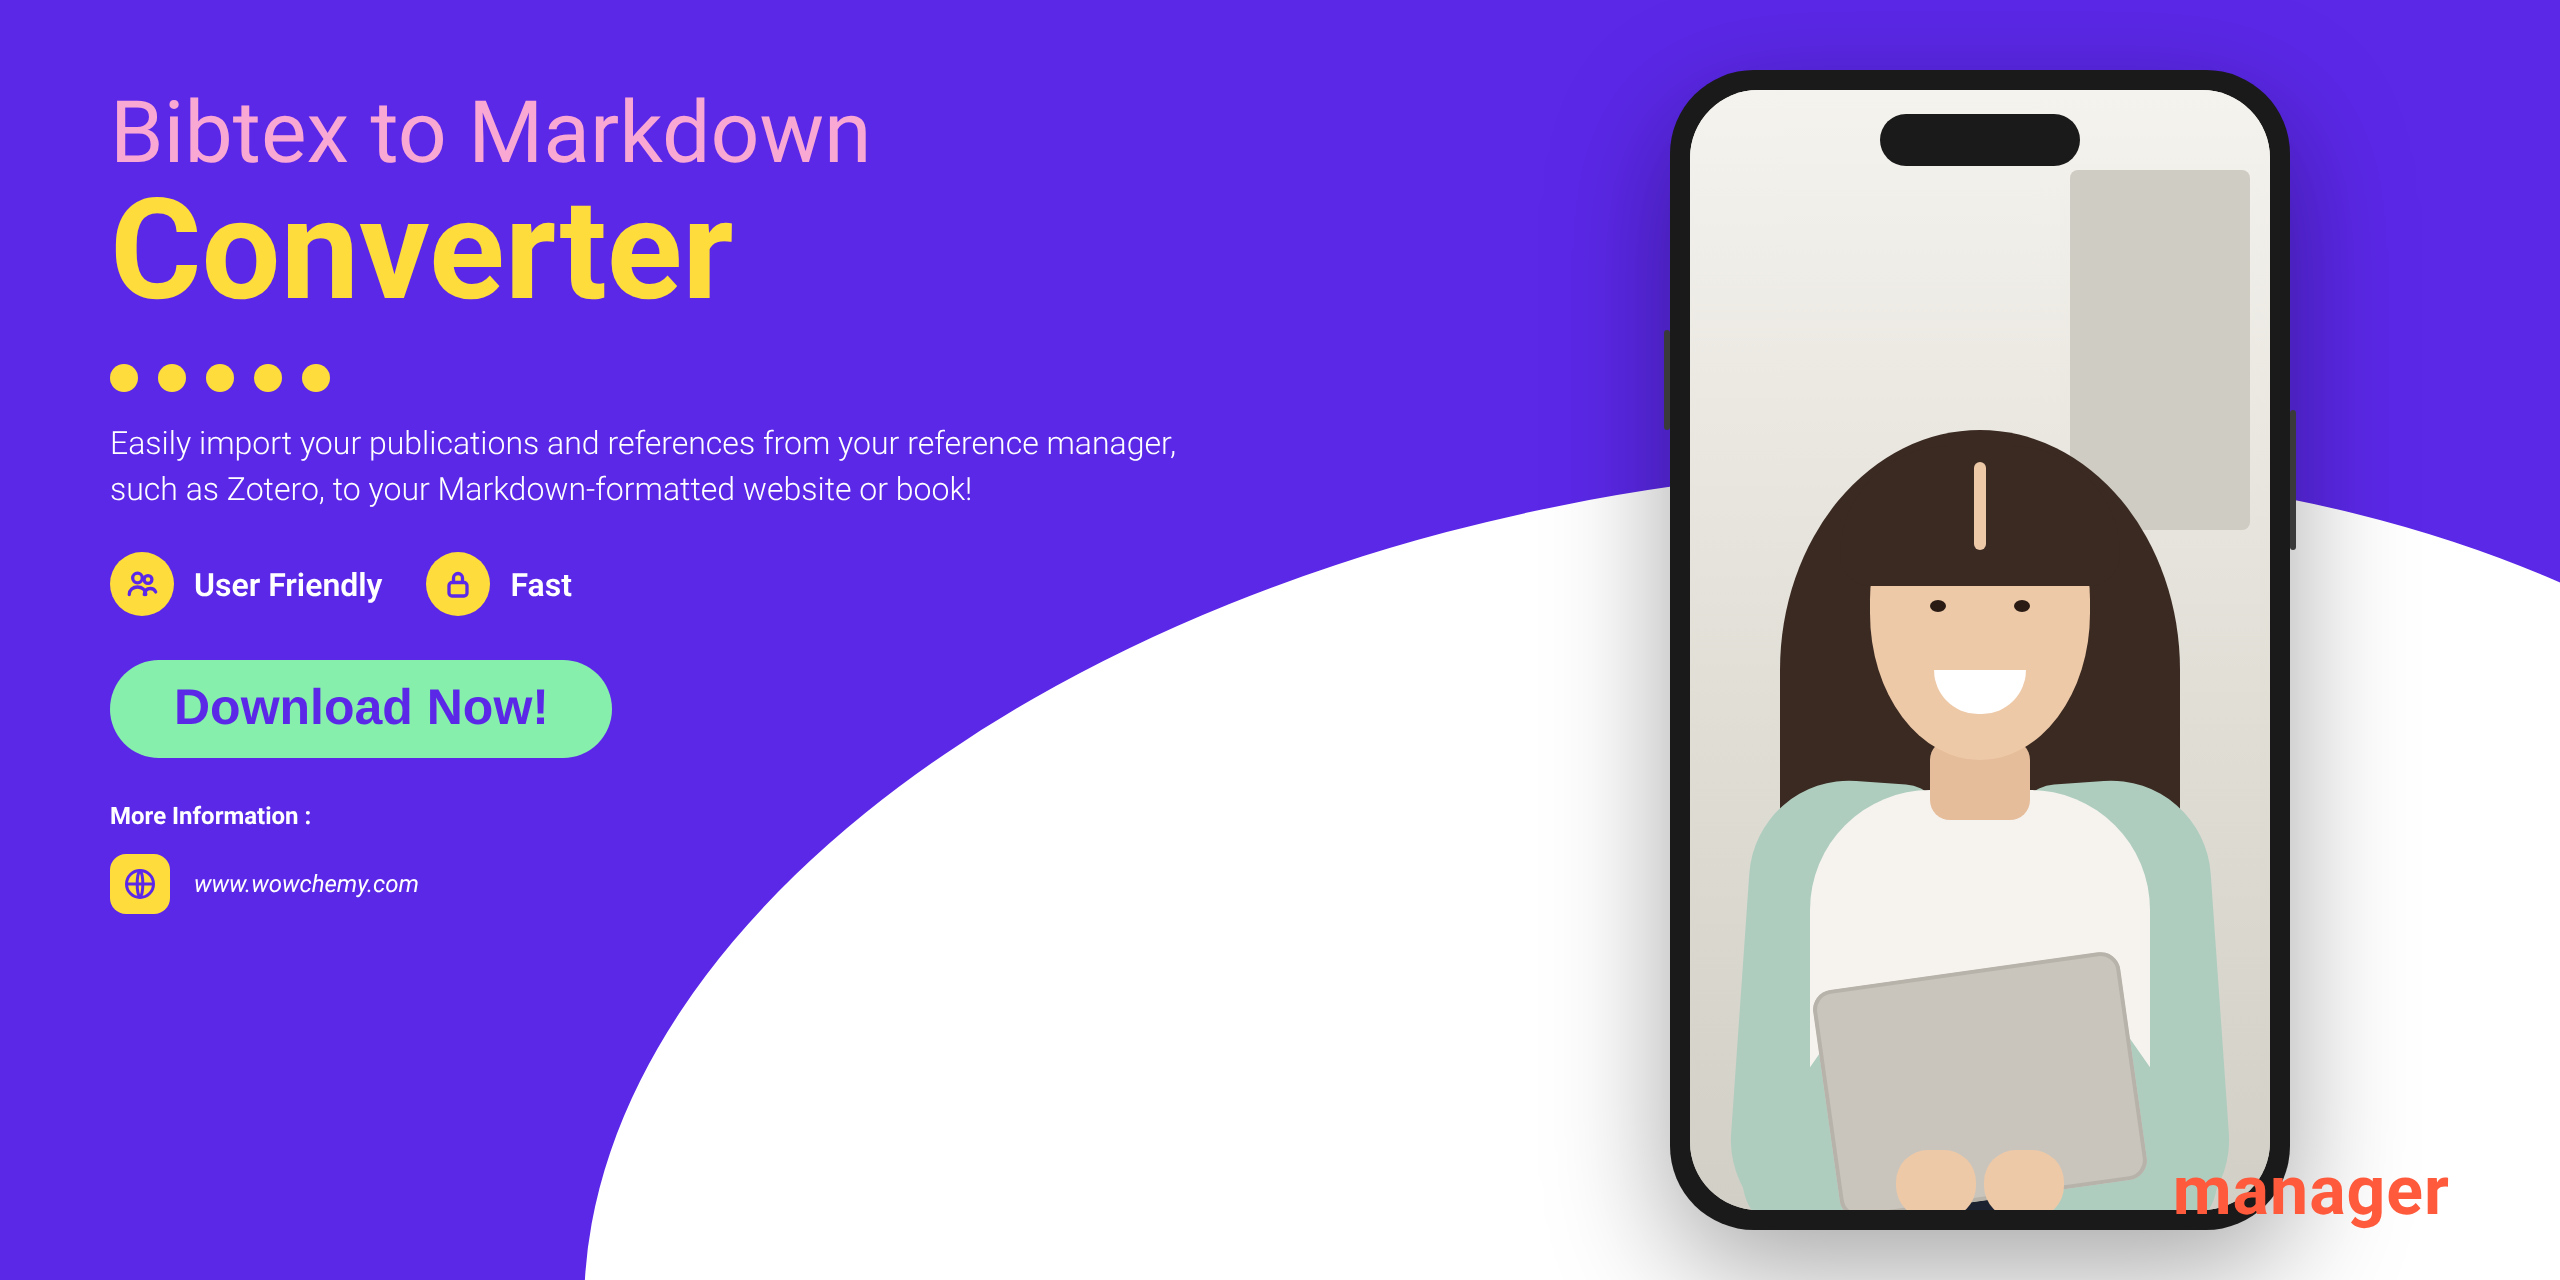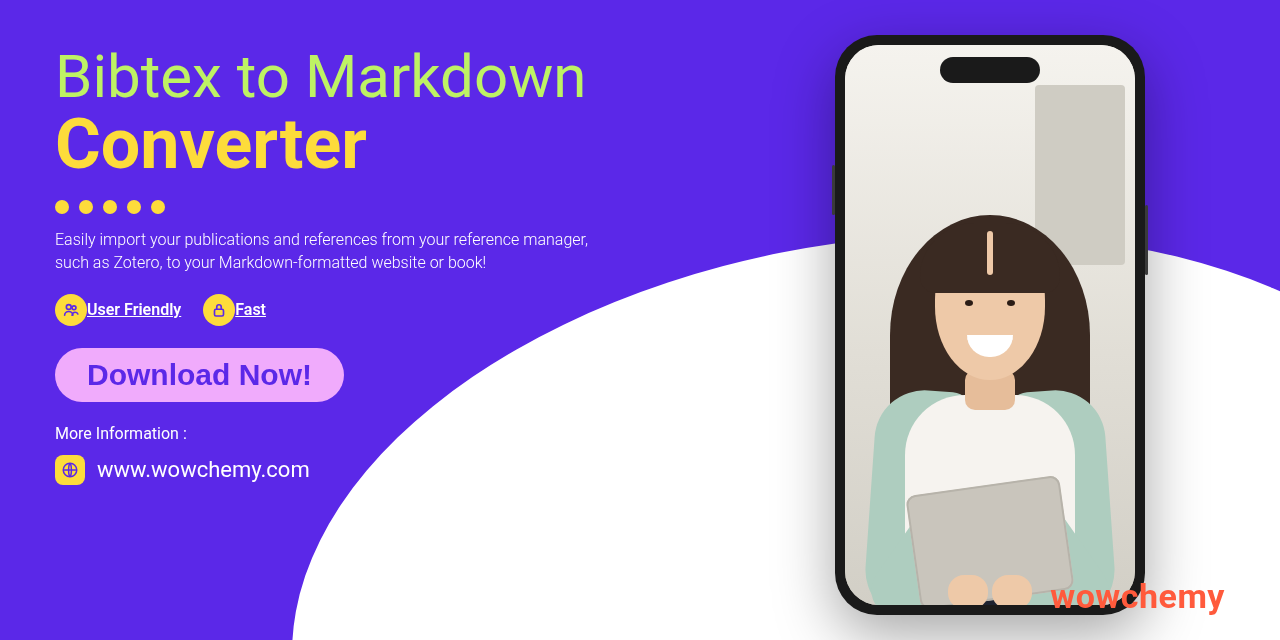--- a/index.html
+++ b/index.html
@@ -22,23 +22,23 @@
     transform: rotate(-8deg);
   }
   .content {
     position: absolute;
     left: 55px;
     top: 45px;
     width: 640px;
     color: #fff;
   }
   .title-line1 {
-    font-size: 60px;
+    font-size: 43px;
     font-weight: 400;
-    color: #bef264;
+    color: #f9a8d4;
     line-height: 1.05;
   }
   .title-line2 {
     font-size: 70px;
     font-weight: 700;
     color: #fddc3b;
     line-height: 1.05;
     margin-top: 0;
   }
   .dots {
@@ -60,70 +60,70 @@
   }
   .features {
     display: flex;
     gap: 22px;
     margin: 20px 0 22px;
     align-items: center;
   }
   .feature {
     display: flex;
     align-items: center;
-    text-decoration: underline;
+    gap: 10px;
   }
   .icon-circle {
     width: 32px;
     height: 32px;
     border-radius: 50%;
     background: #fddc3b;
     display: flex;
     align-items: center;
     justify-content: center;
   }
   .icon-circle svg { width: 18px; height: 18px; }
   .feature-label {
     font-size: 16px;
     font-weight: 600;
   }
   .cta {
     display: inline-block;
-    background: #f0abfc;
+    background: #86efac;
     color: #5b28e8;
-    font-size: 30px;
+    font-size: 25px;
     font-weight: 700;
     padding: 10px 32px;
     border-radius: 999px;
     border: none;
     cursor: pointer;
   }
   .more-info {
     margin-top: 22px;
   }
   .more-info-title {
-    font-size: 16px;
-    font-weight: 400;
+    font-size: 12px;
+    font-weight: 700;
     margin-bottom: 12px;
   }
   .info-row {
     display: flex;
     align-items: center;
     gap: 12px;
   }
   .info-row .globe-box {
     width: 30px;
     height: 30px;
     border-radius: 8px;
     background: #fddc3b;
     display: flex;
     align-items: center;
     justify-content: center;
   }
-  .info-url { font-size: 22px; font-weight: 400; }
+  .info-url { font-size: 12px; font-weight: 400; font-style: italic; }
 
   .phone {
     position: absolute;
     right: 135px;
     top: 35px;
     width: 310px;
     height: 580px;
     background: #1a1a1a;
     border-radius: 42px;
     padding: 10px;
@@ -332,13 +332,13 @@
       <div class="smile"></div>
       <div class="arm-l"></div>
         <div class="arm-r"></div>
       <div class="tablet"></div>
       <div class="hand-l"></div>
         <div class="hand-r"></div>
     </div>
   </div>
 </div>
 
-<div class="brand">wowchemy</div>
+<div class="brand">manager</div>
 
 </body></html>

